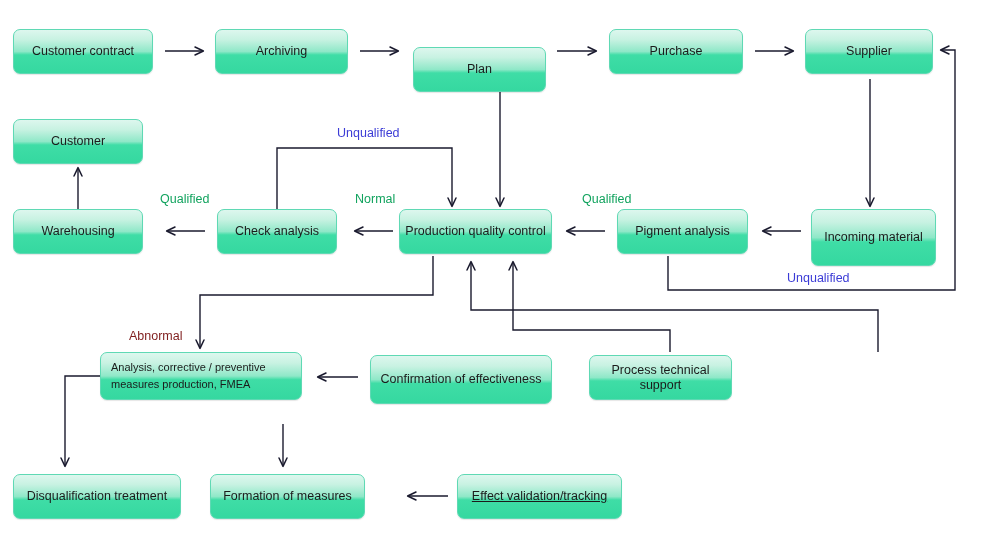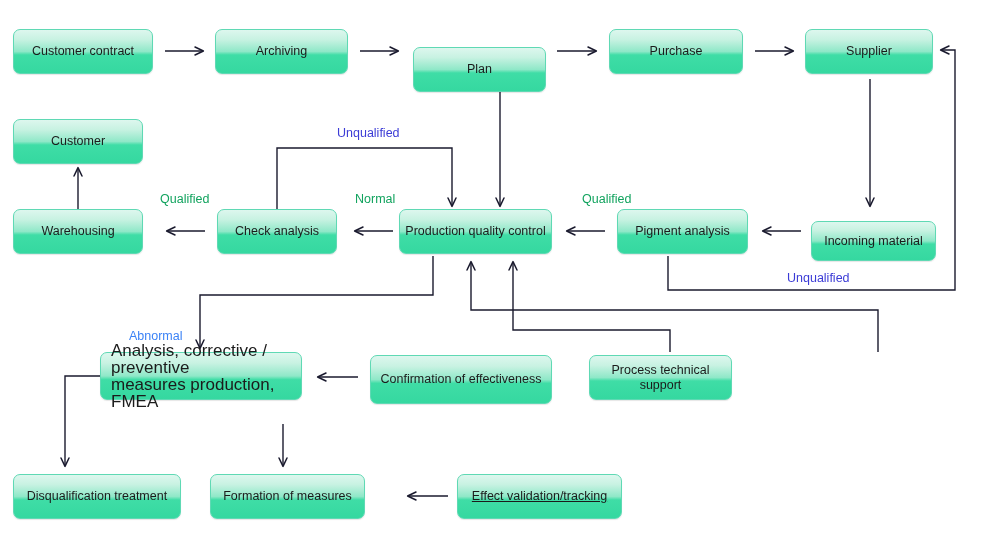--- a/index.html
+++ b/index.html
@@ -50,33 +50,33 @@
   }
   .node .txt {
     display: block;
     width: 100%;
     white-space: pre-line;
   }
   .node.two-line {
     text-align: left;
     justify-content: flex-start;
     padding-left: 10px;
-    font-size: 17px;
+    font-size: 11px;
     line-height: 17px;
   }
   .edge-label {
     position: absolute;
     font-size: 12.5px;
     line-height: 14px;
     white-space: nowrap;
     z-index: 4;
   }
   .lbl-blue  { color: #3b3bd6; text-align: right; }
   .lbl-green { color: #11a35e; }
-  .lbl-red   { color: #3b82f6; }
+  .lbl-red   { color: #7f1d1d; }
 </style>
 </head>
 <body>
 
 <div id="canvas">
 
   <svg id="wires" viewBox="0 0 988 546" width="988" height="546">
     <defs>
       <marker id="ah" markerWidth="11" markerHeight="11" refX="9.2" refY="5" orient="auto" markerUnits="userSpaceOnUse">
         <path d="M1.2,1 L9.6,5 L1.2,9" fill="none" stroke="#1a1a2e" stroke-width="1.5" stroke-linecap="round" stroke-linejoin="round"></path>
@@ -153,21 +153,21 @@
   </div>
 
   <div class="node" style="left:399px; top:209px; width:153px; height:45px;">
     <span class="txt">Production quality control</span>
   </div>
 
   <div class="node" style="left:617px; top:209px; width:131px; height:45px;">
     <span class="txt">Pigment analysis</span>
   </div>
 
-  <div class="node" style="left:811px; top:209px; width:125px; height:40px;margin-top:12px;">
+  <div class="node" style="left:811px; top:209px; width:125px; height:57px;">
     <span class="txt">Incoming material</span>
   </div>
 
   <div class="node two-line" style="left:100px; top:352px; width:202px; height:48px;">
     <span class="txt">Analysis, corrective / preventive
 measures production, FMEA</span>
   </div>
 
   <div class="node" style="left:370px; top:355px; width:182px; height:49px;">
     <span class="txt">Confirmation of effectiveness</span>

